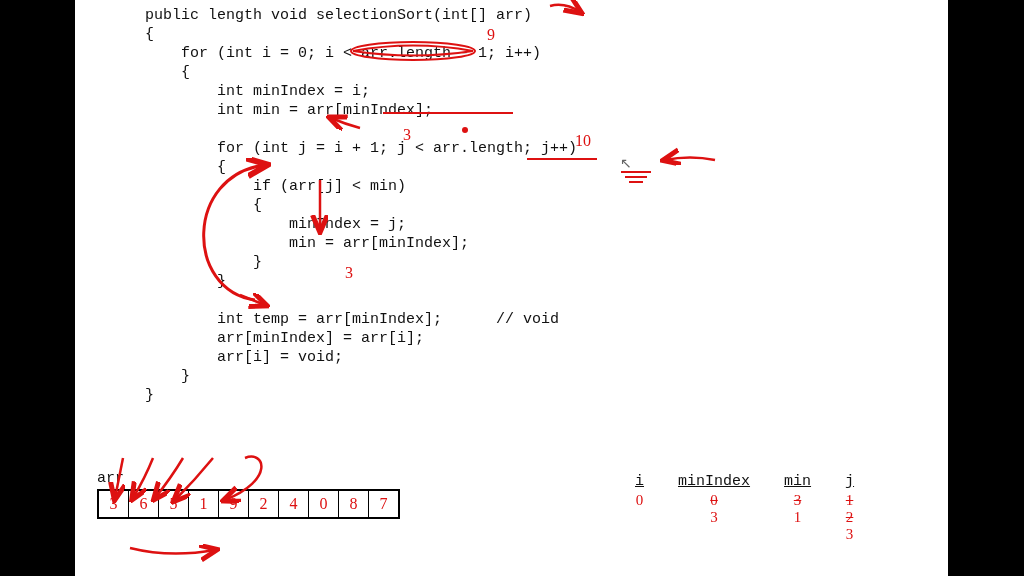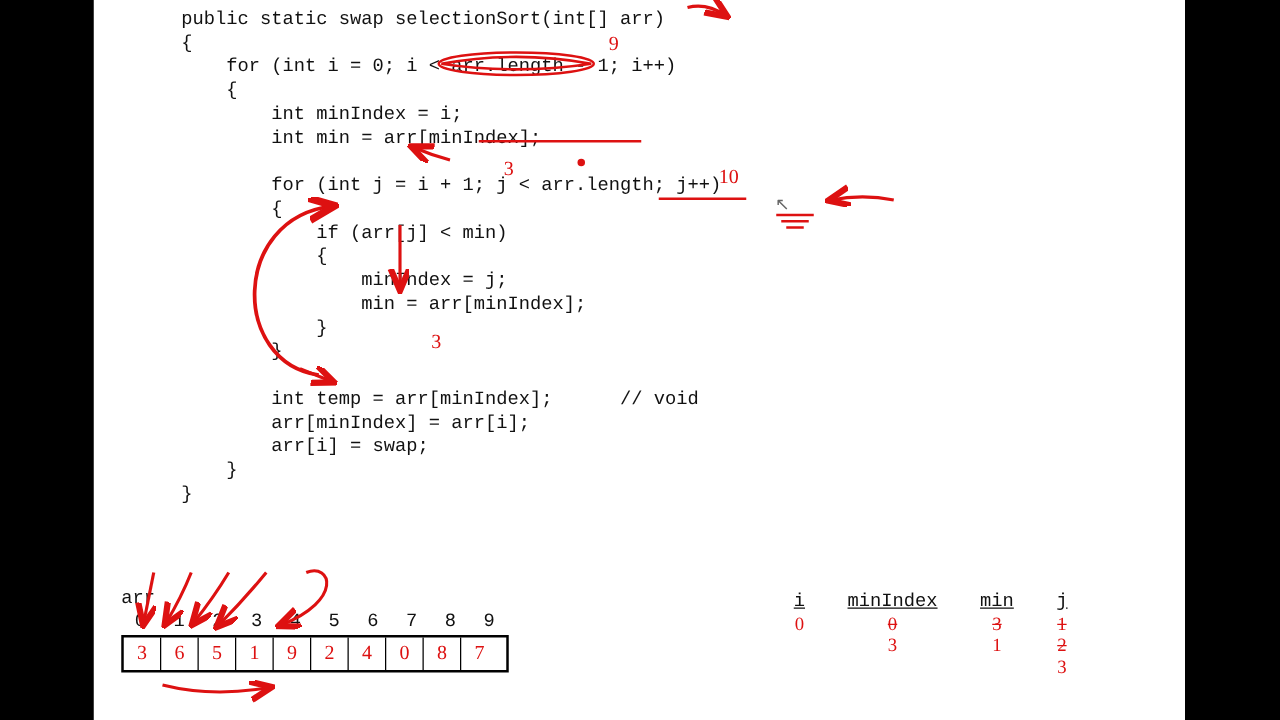--- a/index.html
+++ b/index.html
@@ -20,47 +20,44 @@
   .strike-red{text-decoration:line-through;text-decoration-color:#d11;}
   svg.ann{position:absolute;left:0;top:0;width:873px;height:576px;pointer-events:none;}
   .red-hand{font-family:"Comic Sans MS","Segoe Script",cursive;fill:#d11;font-size:16px;}
 </style>
 </head>
 <body>
 
 <div class="stage">
   <div class="paper">
 
-    <pre class="code"><span>public static swap selectionSort(int[] arr)</span>
+    <pre class="code"><span>public length void selectionSort(int[] arr)</span>
 <span>{</span>
 <span>    for (int i = 0; i &lt; arr.length - 1; i++)</span>
 <span>    {</span>
 <span>        int minIndex = i;</span>
 <span>        int min = arr[minIndex];</span>
 <span></span>
 <span>        for (int j = i + 1; j &lt; arr.length; j++)</span>
 <span>        {</span>
 <span>            if (arr[j] &lt; min)</span>
 <span>            {</span>
 <span>                minIndex = j;</span>
 <span>                min = arr[minIndex];</span>
 <span>            }</span>
 <span>        }</span>
 <span></span>
 <span>        int temp = arr[minIndex];      // void</span>
 <span>        arr[minIndex] = arr[i];</span>
-<span>        arr[i] = swap;</span>
+<span>        arr[i] = void;</span>
 <span>    }</span>
 <span>}</span></pre>
 
     <div class="arr-area">
       <div class="arr-label">arr</div>
-      <div class="arr-indices">
-        <span>0</span><span>1</span><span>2</span><span>3</span><span>4</span><span>5</span><span>6</span><span>7</span><span>8</span><span>9</span>
-      </div>
       <div class="arr-boxes">
         <div class="arr-cell">3</div>
         <div class="arr-cell">6</div>
         <div class="arr-cell">5</div>
         <div class="arr-cell">1</div>
         <div class="arr-cell">9</div>
         <div class="arr-cell">2</div>
         <div class="arr-cell">4</div>
         <div class="arr-cell">0</div>
         <div class="arr-cell">8</div>

